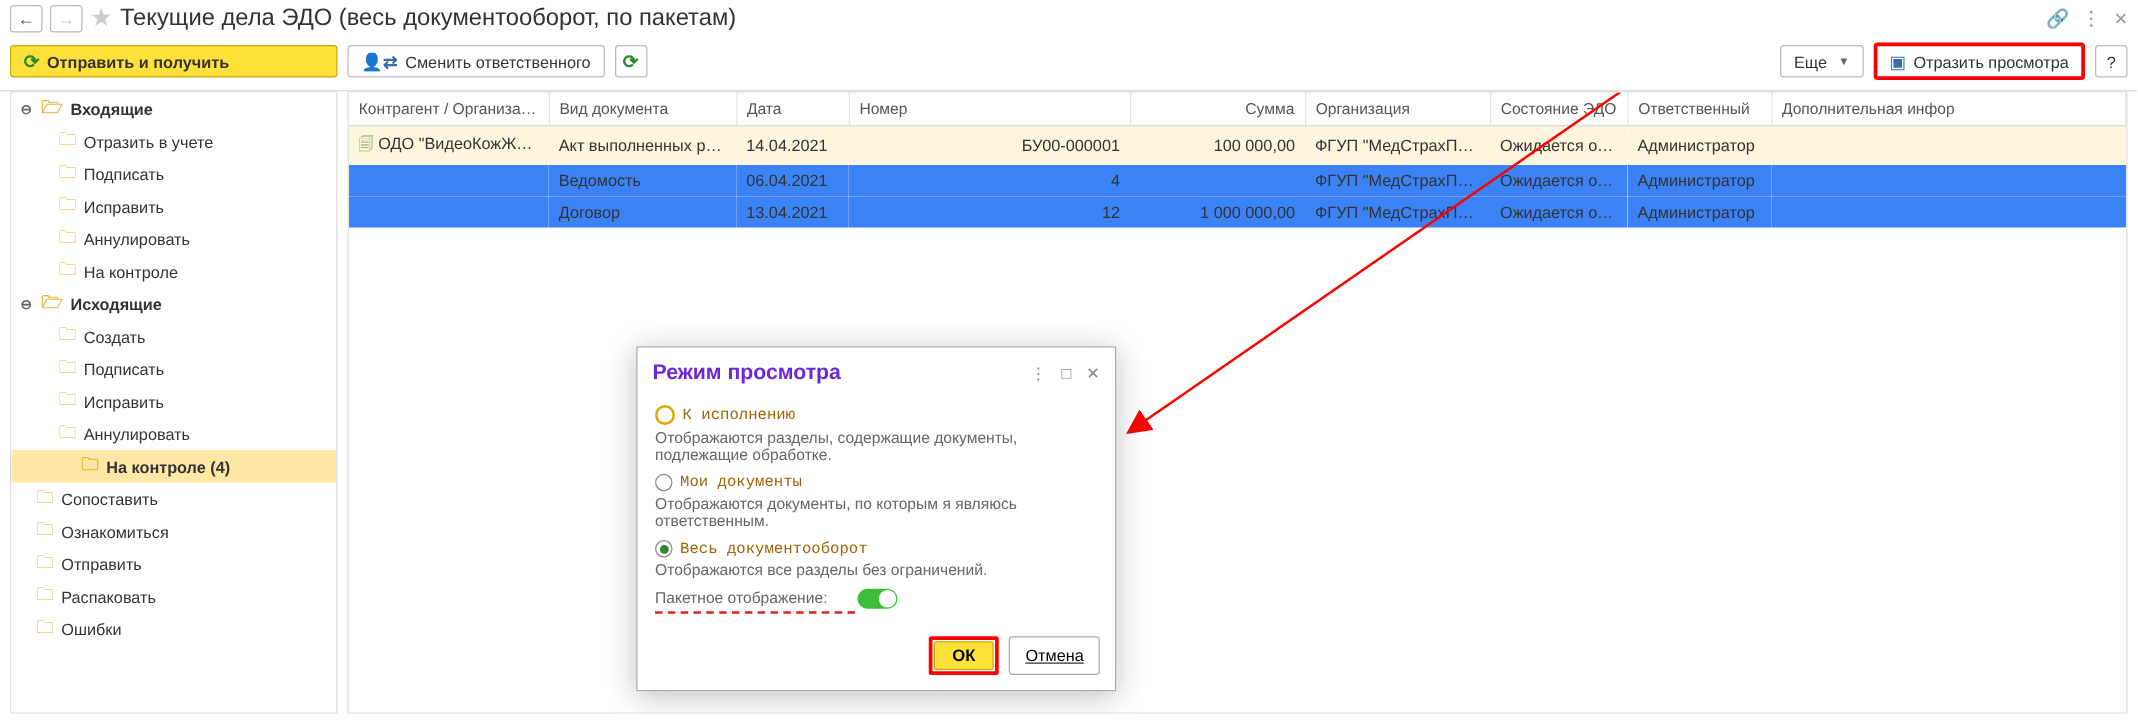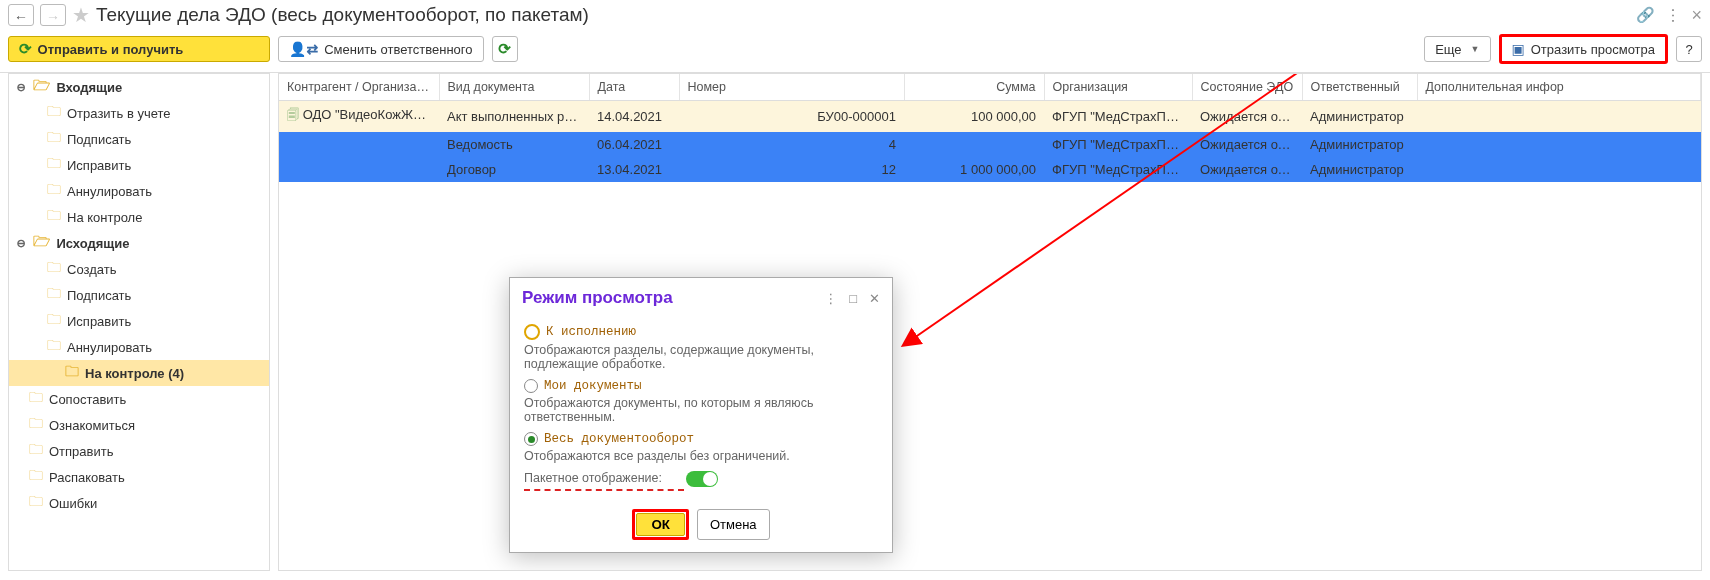--- a/index.html
+++ b/index.html
@@ -60,21 +60,21 @@
   .dlg-body { padding: 4px 14px 10px 14px; font-size:12.5px; color:#666;}
   .radio-row { display:flex; align-items:center; gap:6px; color:#a16207; margin-top:4px;font-family:Liberation Mono, monospace;}
   .radio { width:14px; height:14px; border:1px solid #888; border-radius:50%; display:inline-flex; align-items:center; justify-content:center; flex-shrink:0;}
   .radio.hl { border:2px solid #e0a500; width:16px; height:16px; }
   .radio.sel::after { content:""; width:7px; height:7px; border-radius:50%; background:#2a8a2a;}
   .radio-desc { margin: 3px 0 8px 0; }
   .toggle-row { display:flex; align-items:flex-start; gap:24px; margin-top:4px;}
   .toggle { width:32px; height:16px; border-radius:8px; background:#3cbd3c; position:relative;}
   .toggle::after { content:""; position:absolute; right:1px; top:1px; width:14px; height:14px; border-radius:50%; background:#fff;}
   .dashed { border-bottom:2px dashed #dd2222; width:160px; margin-top:2px;}
-  .dlg-btns { display:flex; gap:8px; justify-content:center; padding: 8px 12px 12px 12px;}
+  .dlg-btns { display:flex; gap:8px; justify-content:flex-end; padding: 8px 12px 12px 12px; text-decoration: underline;}
   .dlg-btn { border:1px solid #aaa; border-radius:3px; background:#fff; padding:4px 12px; cursor:pointer; font-size:13px;}
   .ok-wrap { border:3px solid red; padding:1px; border-radius:2px;}
   .ok-btn { background:#ffe13a; border:1px solid #c9a900; font-weight:bold; padding:3px 14px; cursor:pointer; border-radius:2px;}
 
   
   .arrow-svg { position:absolute; left:0; top:0; width:100%; height:100%; pointer-events:none; z-index:5;}
 </style>
 </head>
 <body>
 

